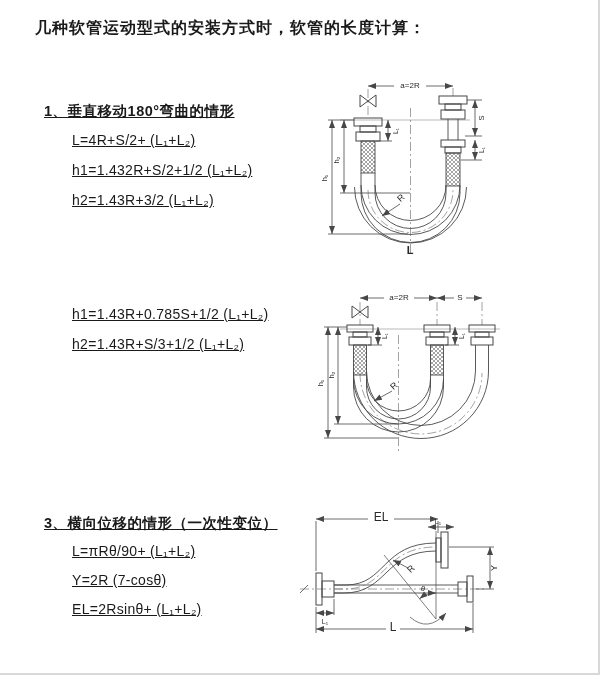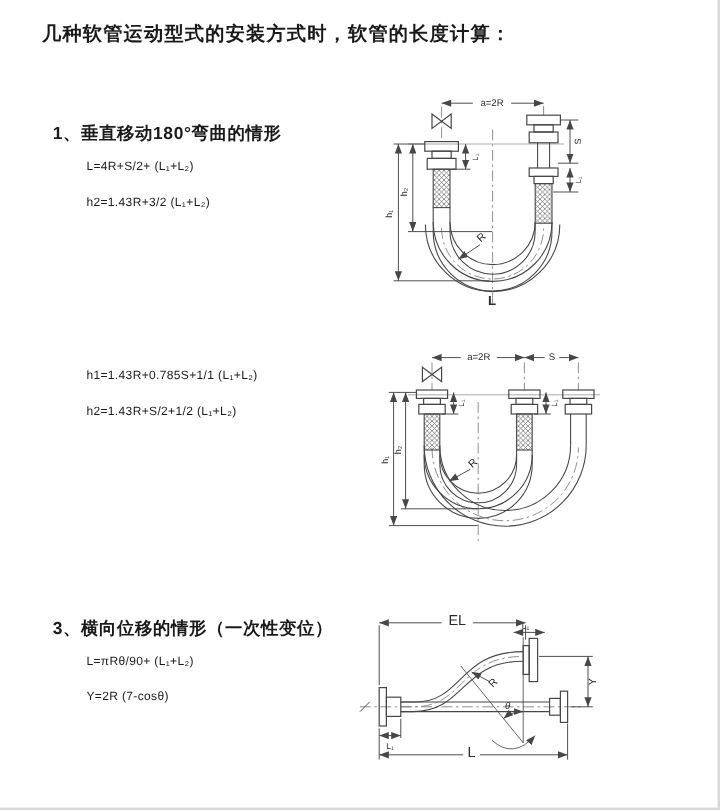--- a/index.html
+++ b/index.html
@@ -11,31 +11,31 @@
     position:relative;
     overflow:hidden;
     border-right:2px solid #d8d8d8;
     border-bottom:2px solid #d8d8d8;
     box-sizing:border-box;
   }
   .page-title{
     position:absolute;left:35px;top:18px;
     font-size:16px;font-weight:bold;letter-spacing:1px;
   }
-  .section{position:absolute;left:44px;}
+  .section{position:absolute;left:44px;text-decoration:underline;}
   .sec1{top:102px;}
   .sec2{top:299px;}
   .sec3{top:514px;}
   .sec-heading{
     font-size:14.5px;font-weight:bold;letter-spacing:0.5px;
     margin:0 0 4px 0;
   }
   .formula{
     margin-left:28px;
-    font-size:10px;
+    font-size:14px;
     line-height:30px;
     white-space:nowrap;
     letter-spacing:0.3px;
   }
   .sec3 .formula{line-height:29px;}
   .diagram{position:absolute;}
   .d1{left:310px;top:70px;}
   .d2{left:312px;top:283px;}
   .d3{left:288px;top:505px;}
   svg{display:block;}
@@ -60,32 +60,34 @@
       <path d="M0,4 L4,0 M0,0 L4,4" stroke="#6a6a6a" stroke-width="0.6"></path>
     </pattern>
   </defs>
 </svg>
 
 <div class="page-title">几种软管运动型式的安装方式时，软管的长度计算：</div>
 
 <div class="section sec1">
   <div class="sec-heading">1、垂直移动180°弯曲的情形</div>
   <div class="formula">L=4R+S/2+ (L₁+L₂)</div>
+  <div class="formula">h1=1.432R+S/2+1/2 (L₁+L₂)</div>
   <div class="formula">h2=1.43R+3/2 (L₁+L₂)</div>
 </div>
 
 <div class="section sec2">
-  <div class="formula">h1=1.43R+0.785S+1/1 (L₁+L₂)</div>
-  <div class="formula">h2=1.43R+S/2+1/2 (L₁+L₂)</div>
+  <div class="formula">h1=1.43R+0.785S+1/2 (L₁+L₂)</div>
+  <div class="formula">h2=1.43R+S/3+1/2 (L₁+L₂)</div>
 </div>
 
 <div class="section sec3">
   <div class="sec-heading">3、横向位移的情形（一次性变位）</div>
   <div class="formula">L=πRθ/90+ (L₁+L₂)</div>
   <div class="formula">Y=2R (7-cosθ)</div>
+  <div class="formula">EL=2Rsinθ+ (L₁+L₂)</div>
 </div>
 
 <div class="diagram d1">
 <svg width="290" height="190" viewBox="0 0 290 190">
 
   <g stroke="#7a7a7a" stroke-width="0.7" fill="none" stroke-dasharray="9 3 2 3">
     <path d="M100.5,38 V186"></path>
     <path d="M58,19 V48"></path>
     <path d="M143,18 V26"></path>
     <path d="M58,120 A42.5,42.5 0 0 0 143,120"></path>

